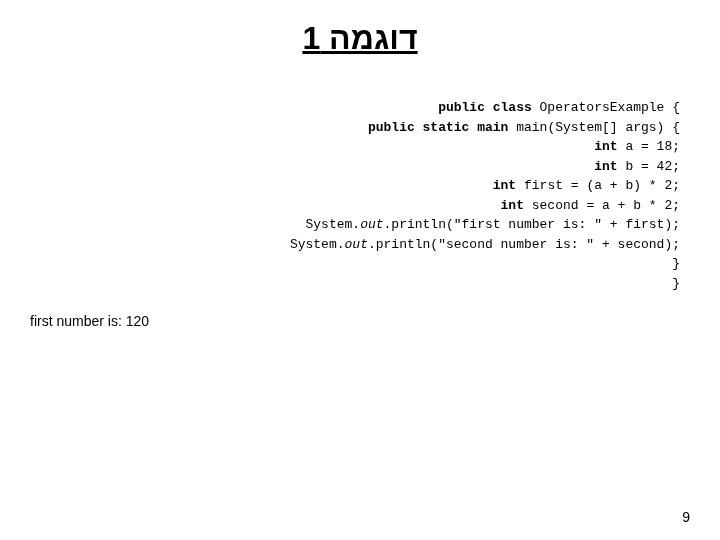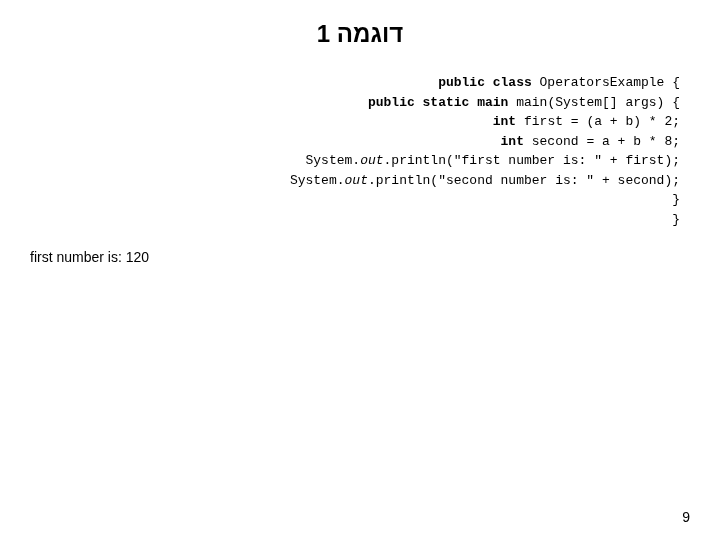--- a/index.html
+++ b/index.html
@@ -19,25 +19,26 @@
 
     .page-container {
       width: 720px;
       height: 540px;
       padding: 20px 30px;
       position: relative;
     }
 
     .title {
       text-align: center;
-      font-size: 24px;
+      font-size: 32px;
       font-weight: bold;
       color: #000000;
-      margin-bottom: 20px;
+      margin-bottom: 36px;
       direction: rtl;
+      text-decoration: underline;
     }
 
     .subtitle {
       text-align: right;
       font-size: 16px;
       color: #000000;
       direction: rtl;
       margin-bottom: 20px;
     }
 
@@ -87,25 +88,27 @@
 
 <div class="page-container">
   <div class="title">דוגמה 1</div>
 
   <div class="code-block">
 
     <span class="code-line"><span class="kw">public </span><span class="kw">class </span><span>OperatorsExample {</span></span>
 
     <span class="code-line"><span>    </span><span class="kw">public </span><span class="kw">static </span><span class="kw">main </span><span>main(System[] args) {</span></span>
 
+    <span class="code-line"><span>        </span><span class="kw">int</span><span> a = 18;</span></span>
 
+    <span class="code-line"><span>        </span><span class="kw">int</span><span> b = 42;</span></span>
 
     <span class="code-line"><span>        </span><span class="kw">int</span><span> first = (a + b) * 2;</span></span>
 
-    <span class="code-line"><span>        </span><span class="kw">int</span><span> second = a + b * 8;</span></span>
+    <span class="code-line"><span>        </span><span class="kw">int</span><span> second = a + b * 2;</span></span>
 
     <span class="code-line"><span>        System.</span><span class="italic">out</span><span>.println("first number is: " + first);</span></span>
 
     <span class="code-line"><span>        System.</span><span class="italic">out</span><span>.println("second number is: " + second);</span></span>
 
     <span class="code-line"><span>    }</span></span>
 
     <span class="code-line"><span>}</span></span>
   </div>
 

